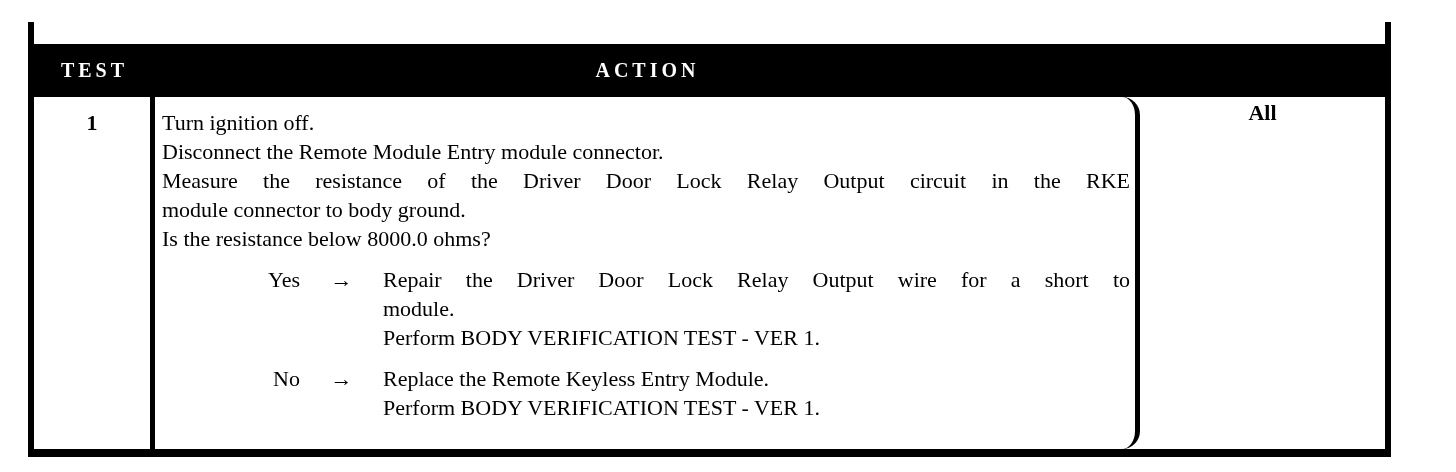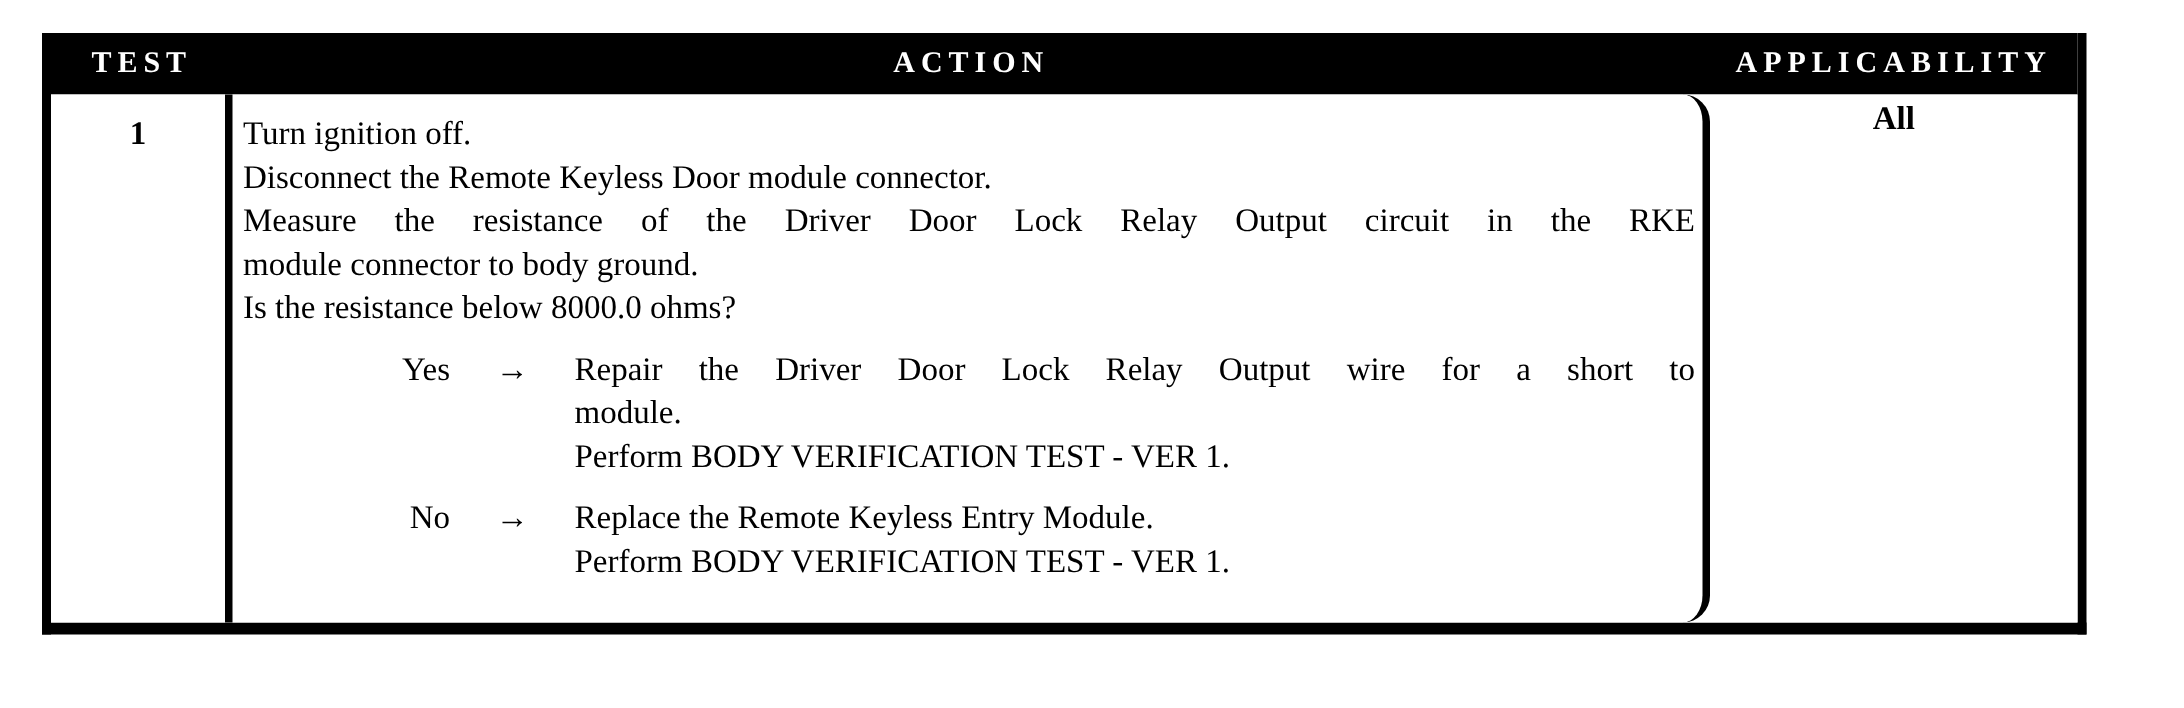--- a/index.html
+++ b/index.html
@@ -23,22 +23,23 @@
     box-sizing: border-box;
     border: 6px solid #000000;
     border-top: none;
     border-bottom-width: 8px;
     background: #ffffff;
   }
   .thead {
     display: grid;
     grid-template-columns: 121px 985px 245px;
     background: #000000;
-    height: 41px;
+    height: 53px;
     align-items: center;
+    margin-top: 22px;
   }
   .th {
     color: #ffffff;
     font-weight: bold;
     font-size: 20px;
     letter-spacing: 4px;
     text-align: center;
     white-space: nowrap;
     overflow: hidden;
   }
@@ -94,30 +95,29 @@
 </style>
 </head>
 <body>
 
 <div class="sheet">
   <div class="doc-table">
 
     <div class="thead">
       <div class="th">TEST</div>
       <div class="th">ACTION</div>
-      <div class="th">APPLICABILITY</div>
     </div>
 
     <div class="tbody">
 
       <div class="td td-test">1</div>
 
       <div class="td td-action">
         <div>Turn ignition off.</div>
-        <div>Disconnect the Remote Keyless Door module connector.</div>
+        <div>Disconnect the Remote Module Entry module connector.</div>
         <div class="just">Measure the resistance of the Driver Door Lock Relay Output circuit in the RKE</div>
         <div>module connector to body ground.</div>
         <div>Is the resistance below 8000.0 ohms?</div>
 
         <div class="answer">
           <div class="ans-word">Yes</div>
           <div class="ans-arrow">→</div>
           <div class="ans-text">
             <div class="just">Repair the Driver Door Lock Relay Output wire for a short to</div>
             <div>module.</div>

